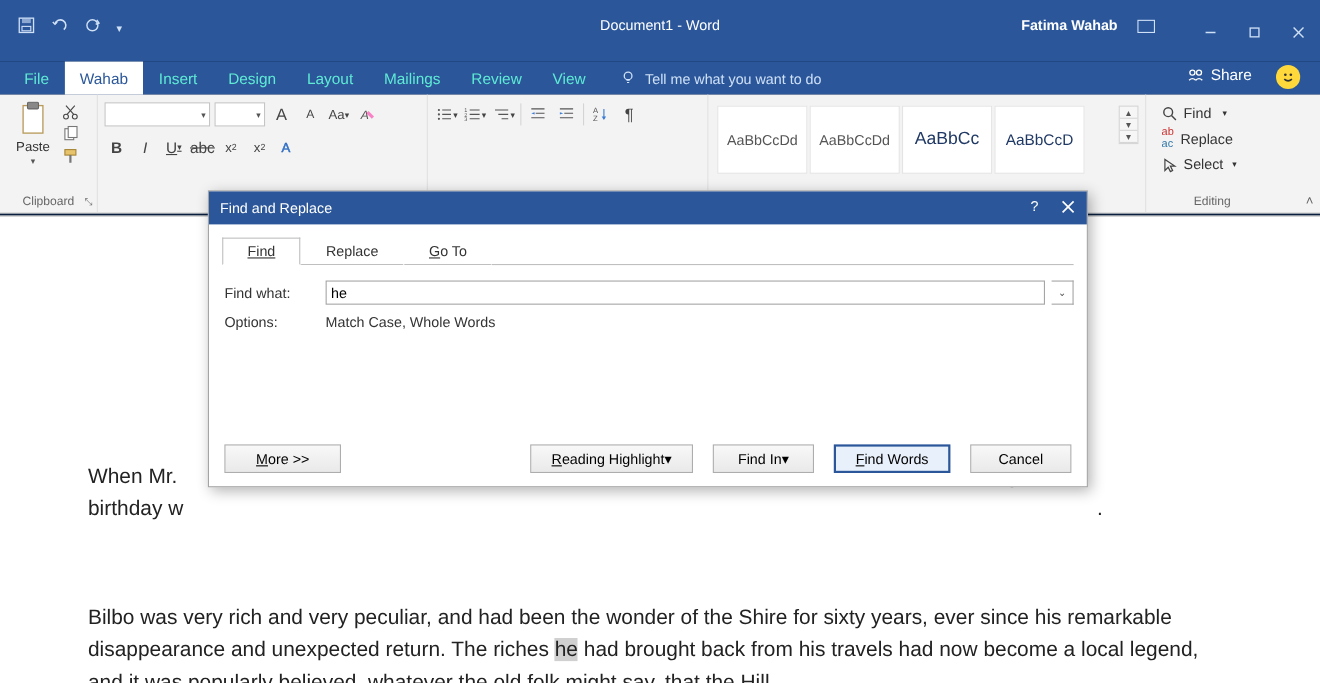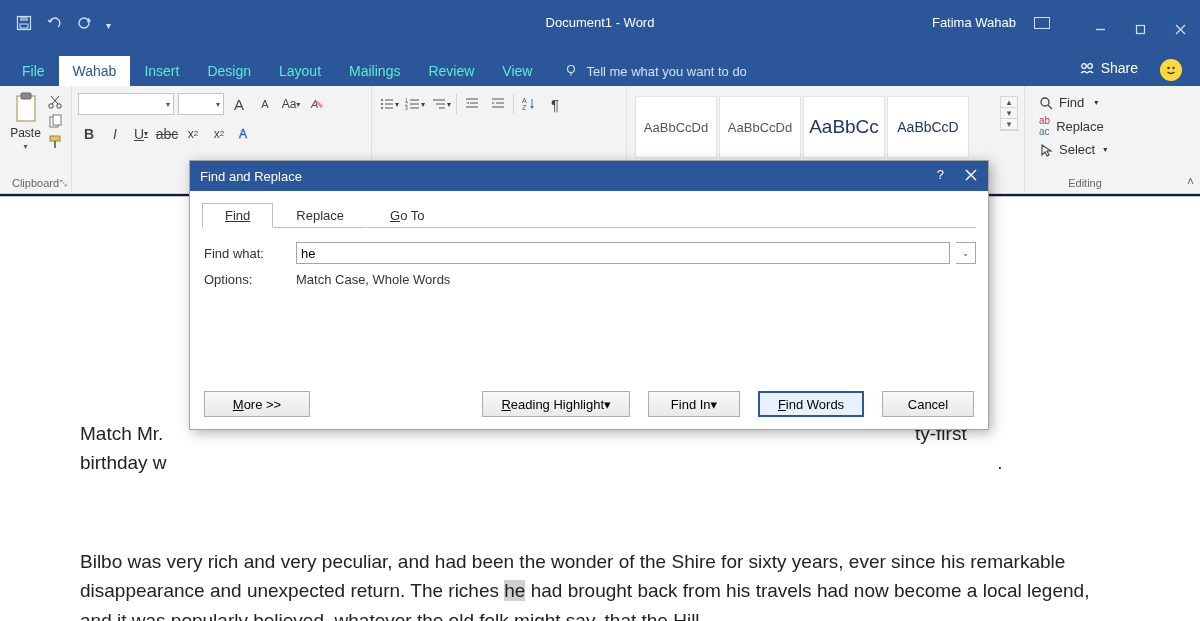--- a/index.html
+++ b/index.html
@@ -2,21 +2,21 @@
 <html><head>
 <meta charset="utf-8">
 <style>
 * { margin: 0; padding: 0; box-sizing: border-box; font-family: "Segoe UI", Tahoma, sans-serif; }
 body { width: 1200px; height: 621px; background: #0a1e3d; overflow: hidden; position: relative; }
 
 .titlebar { height: 30px; background: #2b579a; display: flex; align-items: center; padding: 0 10px; position: relative; }
 .qat { display: flex; gap: 14px; align-items: center; padding-left: 6px; margin-top:15px;}
 .qat svg { width: 16px; height: 16px; }
 .title-center { position: absolute; left: 50%; transform: translateX(-50%); color: #fff; font-size: 13px;  margin-top:15px;}
-.user-area { position: absolute; right: 40px; display: flex; align-items: center; gap: 18px; color:#fff; font-size:13px;  margin-top:15px;}
+.user-area { position: absolute; right: 40px; display: flex; align-items: flex-end; gap: 18px; color:#fff; font-size:13px;  margin-top:15px;font-weight:bold;}
 .win-controls { position:absolute; right:0; display:flex; gap:0; margin-top:15px;}
 .win-controls .btn { width:40px; height:28px; display:flex; align-items:center; justify-content:center; color:#cfe0f7; }
 .win-controls .btn svg { width:11px; height:11px; }
 
 .titlebar-spacer { height: 28px; background: #2b579a; }
 .tabs { height: 30px; background: #2b579a; display: flex; align-items: stretch; padding-left: 8px; position: relative; }
 .tabs .tab { padding: 0 14px; display: flex; align-items: center; color: #5eead4; font-size: 14px; cursor: pointer; }
 .tabs .tab.active { background: #fff; color: #2b579a; }
 .tellme { margin-left: 18px; display:flex; align-items:center; gap:8px; color:#cfe0f7; font-size:13px;}
 .share-btn { position:absolute; right: 62px; display:flex; align-items:center; gap:6px; color:#fff; font-size:14px; top:4px;}
@@ -28,35 +28,35 @@
 .group-label .launcher { position:absolute; right:-2px; bottom:2px; font-size:9px; color:#666;}
 .paste-col { display:flex; flex-direction:column; align-items:center; gap:2px; width:48px; padding-top:2px;}
 .paste-side { display:flex; flex-direction:column; gap:4px; padding:4px 2px; }
 .font-row1 { display:flex; align-items:center; gap:4px; height:28px;}
 .font-row2 { display:flex; align-items:center; gap:4px; height:28px; padding-top:3px;}
 .combo { height:22px; border:1px solid #c5c5c5; background:#fff; display:flex; align-items:center; padding:0 3px; font-size:13px;}
 .combo .arrow { margin-left:auto; font-size:8px; color:#555; padding-left:3px;}
 .ico-btn { width:22px; height:22px; display:flex; align-items:center; justify-content:center; color:#444; font-size:14px;}
 .styles-gal { display:flex; gap:2px; padding:6px 2px;}
 .style-swatch { width:82px; height:62px; border:1px solid #e4e4e4; background:#fff; display:flex; flex-direction:column; align-items:center; justify-content:center; font-size:13px; color:#555; }
-.style-swatch .sample { color:#1f3864; font-size:19px;}
+.style-swatch .sample { color:#1f3864; font-size:16px;}
 .style-scroll { width:18px; display:flex; flex-direction:column; border:1px solid #d6d6d6; background:#f6f6f6; margin:6px 0;}
 .style-scroll div{flex:1; display:flex; align-items:center; justify-content:center; font-size:9px; color:#555; border-bottom:1px solid #d6d6d6;}
 .editing-col { display:flex; flex-direction:column; gap:5px; padding:5px 8px 0 8px;}
 .editing-item { display:flex; align-items:center; gap:6px; font-size:13px; color:#333;}
 .collapse { position:absolute; right:6px; bottom:4px; color:#666; font-size:12px;}
 
 .page-area { position:absolute; left:0; right:0; top:196px; bottom:0; background:#fff; border-top:1px solid #c5c5c5;}
 .doc-band { position:absolute; left:0; right:0; top:34px; bottom:0; background:#fff;}
 .doc-text { position:absolute; left:80px; right:100px; font-size:19px; color:#222; line-height:1.55;}
 .para1 { position:absolute; top:188px; }
 .para2 { position:absolute; top:316px; }
 .hl { background:#d0d0d0; }
 
-.dialog { position:absolute; left:189px; top:160px; width:800px; background:#fff; border:1px solid #a4a4a4; box-shadow: 3px 3px 12px rgba(0,0,0,0.3); z-index:50;}
+.dialog { position:absolute; left:189px; top:173px; width:800px; background:#fff; border:1px solid #a4a4a4; box-shadow: 3px 3px 12px rgba(0,0,0,0.3); z-index:50;}
 .dlg-title { height:30px; background:#2b579a; color:#fff; display:flex; align-items:center; padding:0 10px; font-size:13px; position:relative;}
 .dlg-title .help { position:absolute; right:44px; top:6px; color:#fff;}
 .dlg-title .close { position:absolute; right:10px; top:7px; }
 .dlg-body { padding: 0 0 12px 0; }
 .dlg-tabs { display:flex; padding: 12px 12px 0 12px; }
 .dlg-tab { padding: 4px 22px; font-size:13px; border:1px solid transparent; border-bottom:1px solid #bfbfbf; color:#333; cursor:pointer;}
 .dlg-tab.active { border:1px solid #bfbfbf; border-bottom:1px solid #fff; background:#fff;}
 .dlg-tab .ul { text-decoration:underline; }
 .dlg-tab-spacer { flex:1; border-bottom:1px solid #bfbfbf;}
 .dlg-form { padding: 14px 12px 4px 14px; display:grid; grid-template-columns: 86px 1fr 20px; gap: 8px 6px; align-items:center; font-size:13px; color:#333;}
@@ -149,21 +149,21 @@
     <svg width="16" height="16" viewBox="0 0 16 16">
         <circle cx="5.5" cy="6" r="1.2" fill="#333"></circle>
         <circle cx="10.5" cy="6" r="1.2" fill="#333"></circle>
         <path d="M4.5 10 Q8 13 11.5 10" fill="none" stroke="#333" stroke-width="1.4"></path>
       </svg>
   </div>
 </div>
 
 <div class="ribbon" style="position:absolute; top:86px; left:0; right:0;">
 
-  <div class="group" style="width:72px;">
+  <div class="group" style="width:89px;">
     <div style="display:flex;">
       <div class="paste-col">
         <svg width="28" height="32" viewBox="0 0 28 32">
             <rect x="5" y="4" width="18" height="25" fill="#fff" stroke="#b89a5a" stroke-width="1.2"></rect>
             <rect x="9" y="1" width="10" height="6" rx="1" fill="#888" stroke="#666"></rect>
           </svg>
         <span style="font-size:12px; color:#333;">Paste</span>
         <span style="font-size:8px; color:#555;">▾</span>
       </div>
       <div class="paste-side">
@@ -338,21 +338,21 @@
       </div>
     </div>
     <div class="group-label">Editing</div>
   </div>
   <div class="collapse">˄</div>
 </div>
 
 <div class="page-area">
   <div class="doc-band">
     <div class="doc-text para1">
-      <span>Match Mr.</span>
+      <span>When Mr.</span>
       <span style="visibility:hidden;">xxxxxxxxxxxxxxxxxxxxxxxxxxxxxxxxxxxxxxxxxxxxxxxxxxxxxxxxxxxxxxxxxxxxxxxxxxxxxx</span>
       <span>ty-first</span><br>
       <span>birthday w</span>
       <span style="display:inline-block; width:820px;"></span>
       <span>.</span>
     </div>
     <div class="doc-text para2">
       <span>Bilbo was very rich and very peculiar, and had been the wonder of the Shire for sixty years, ever since his remarkable disappearance and unexpected return. The riches </span><span class="hl">he</span><span> had brought back from his travels had now become a local legend, and it was popularly believed, whatever the old folk might say, that the Hill</span>
     </div>
   </div>

